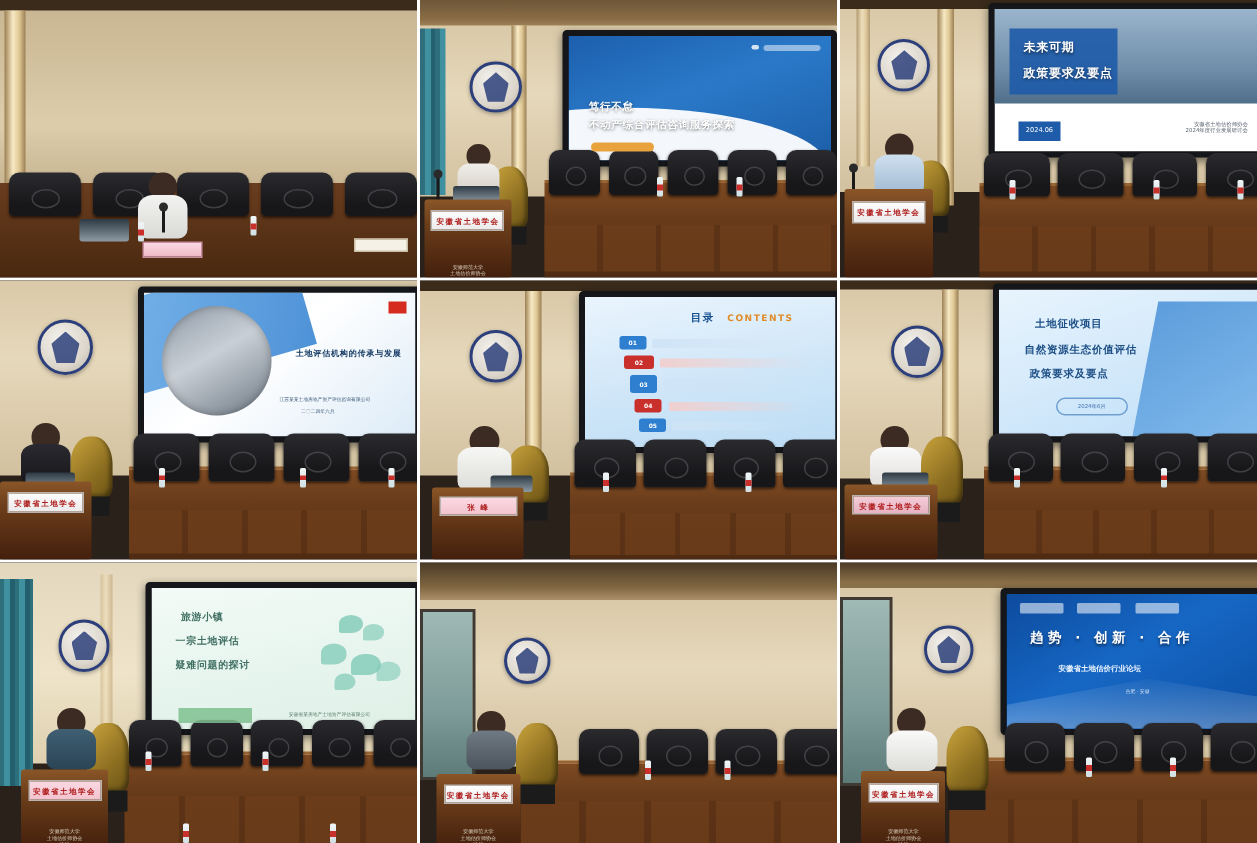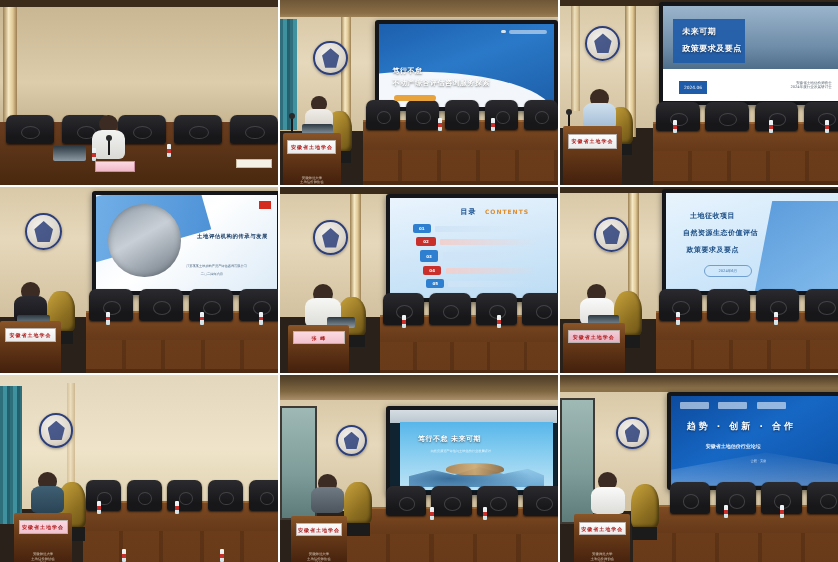--- a/index.html
+++ b/index.html
@@ -379,20 +379,37 @@
       </div>
     </div>
   </div>
 
   <div class="panel">
     <div class="room">
       <div class="wall" style="top:0;height:70%;background:linear-gradient(180deg,#e3d7bd,#efe4c9 55%,#ded0b0)"></div>
       <div class="curtain" style="left:0;top:6%;bottom:22%;width:8%;background:repeating-linear-gradient(90deg,#2e6f7c 0 3px,#3f919f 3px 7px,#235f6c 7px 10px)"></div>
       <div class="pillar" style="left:24%;top:4%;bottom:30%;width:3%;opacity:.55"></div>
       <div class="emblem" style="left:14%;top:20%;width:11%;padding-top:11%;"></div>
+      <div class="screen" style="left:35%;top:7%;right:-1%;bottom:40%;">
+        <div class="slide bg-mint">
+          <div class="branch">
+            <b style="left:40%;top:4%;width:22%;height:18%;"></b>
+            <b style="left:62%;top:14%;width:20%;height:16%;opacity:.65;"></b>
+            <b style="left:24%;top:34%;width:24%;height:20%;opacity:.75;"></b>
+            <b style="left:52%;top:44%;width:26%;height:22%;"></b>
+            <b style="left:74%;top:52%;width:22%;height:19%;opacity:.6;"></b>
+            <b style="left:36%;top:64%;width:20%;height:17%;opacity:.7;"></b>
+          </div>
+          <div class="s-title" style="left:11%;top:16%;font-size:6.6px;color:#3f6f62;z-index:3;text-shadow:none;">旅游小镇</div>
+          <div class="s-title" style="left:9%;top:33%;font-size:6.6px;color:#3f6f62;z-index:3;text-shadow:none;">一宗土地评估</div>
+          <div class="s-title" style="left:9%;top:50%;font-size:6.6px;color:#3f6f62;z-index:3;text-shadow:none;">疑难问题的探讨</div>
+          <div class="s-sub" style="left:52%;bottom:8%;font-size:3.2px;color:#5b7d70;z-index:3;">安徽省某房地产土地资产评估有限公司</div>
+          <div style="position:absolute;left:10%;bottom:4%;width:28%;height:11%;background:#7fbf8f;opacity:.85;z-index:3;"></div>
+        </div>
+      </div>
       <div class="desk" style="left:30%;right:-2%;bottom:0;height:33%;">
           <div class="desk-panelling"></div>
         </div>
       <div class="chairs" style="left:31%;right:-2%;bottom:29%;height:16%;">
         <div class="chair"></div>
         <div class="chair"></div>
         <div class="chair"></div>
         <div class="chair"></div>
         <div class="chair"></div>
       </div>
@@ -424,31 +441,20 @@
       </div>
     </div>
   </div>
 
   <div class="panel">
     <div class="room">
       <div class="ceiling" style="height:14%;background:linear-gradient(180deg,#4b3a26,#7e6640 60%,#b49873)"></div>
       <div class="wall" style="top:13%;height:58%;"></div>
       <div class="window" style="left:0;top:16%;bottom:24%;width:12%;"></div>
       <div class="emblem" style="left:20%;top:26%;width:10%;padding-top:10%;"></div>
-      <div class="screen" style="left:38%;top:16%;right:-1%;bottom:37%;">
-        <div class="slide" style="background:#0f2430">
-          <div style="position:absolute;left:0;right:0;top:0;height:16%;background:linear-gradient(180deg,#d6dde3,#b9c5ce);"></div>
-          <div class="bg-skyblue" style="position:absolute;left:6%;right:2%;top:15%;bottom:2%;">
-            <div class="s-title" style="left:12%;top:20%;font-size:7px;color:#ffffff;">笃行不怠  未来可期</div>
-            <div class="s-sub" style="left:20%;top:40%;font-size:3.2px;color:#e8f6ff;">自然资源资产评估与土地估价行业发展研讨</div>
-            <div style="position:absolute;left:6%;right:6%;bottom:4%;height:42%;background:radial-gradient(ellipse at 30% 70%,#3a6f9c 0%,rgba(58,111,156,0) 62%),linear-gradient(180deg,rgba(255,255,255,0),#6aa8d4);clip-path:polygon(0 62%,18% 40%,34% 58%,52% 30%,70% 54%,88% 36%,100% 60%,100% 100%,0 100%);"></div>
-            <div style="position:absolute;left:30%;bottom:22%;width:38%;height:18%;background:linear-gradient(90deg,#b07a3e,#d9a868 50%,#8c5f2e);border-radius:50% 50% 40% 40%;opacity:.85;"></div>
-          </div>
-        </div>
-      </div>
       <div class="desk" style="left:24%;right:-2%;bottom:0;height:30%;">
           <div class="desk-panelling"></div>
         </div>
       <div class="chairs" style="left:38%;right:-2%;bottom:26%;height:16%;">
         <div class="chair"></div>
         <div class="chair"></div>
         <div class="chair"></div>
         <div class="chair"></div>
       </div>
       <div class="bottle" style="left:54%;bottom:24%;">

